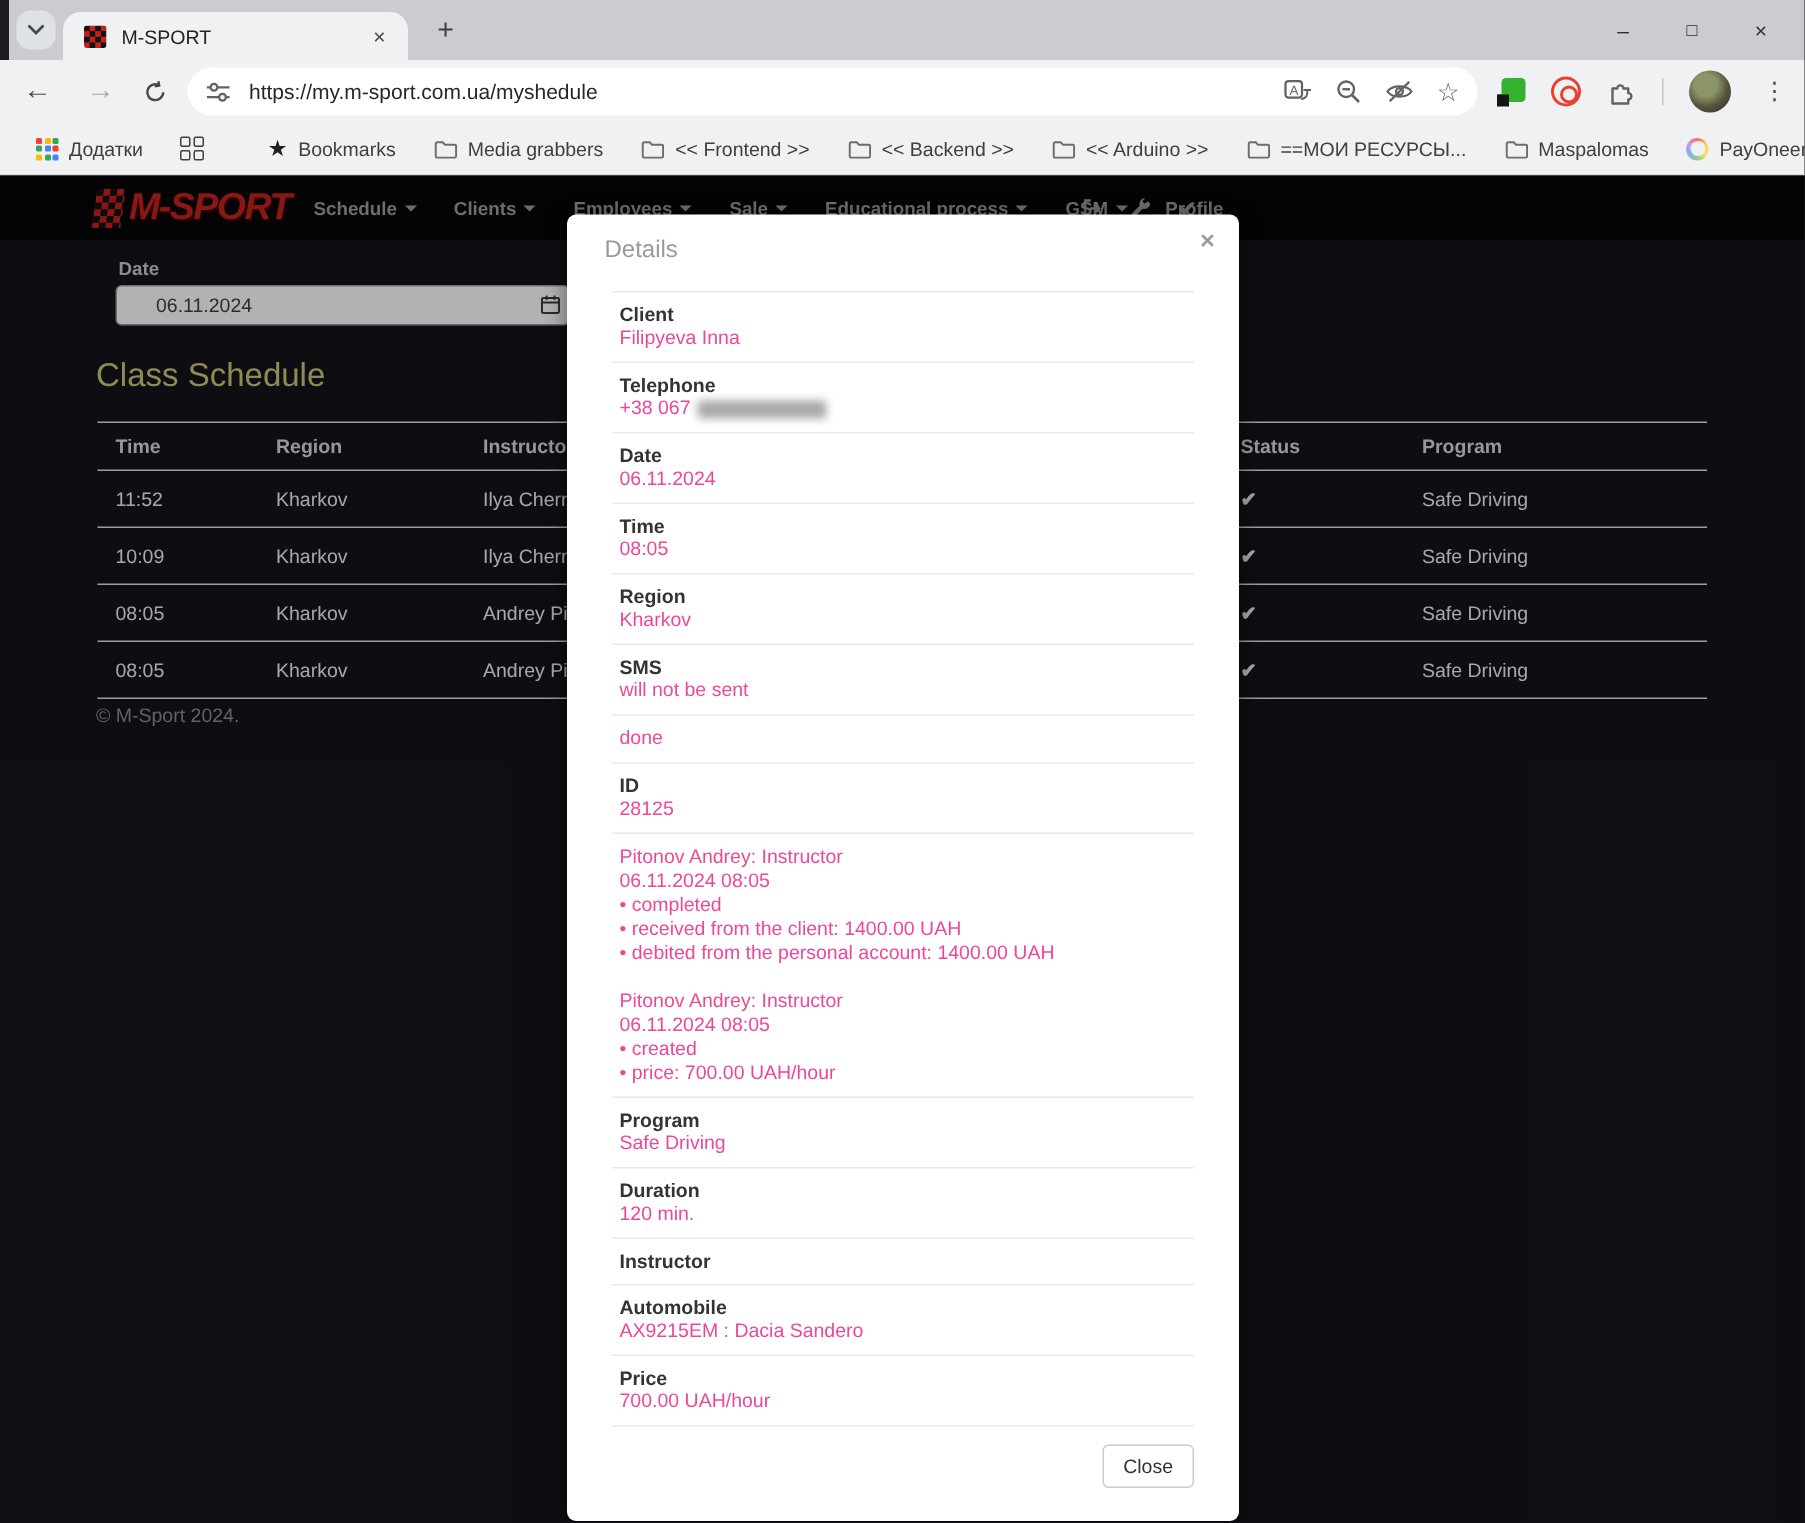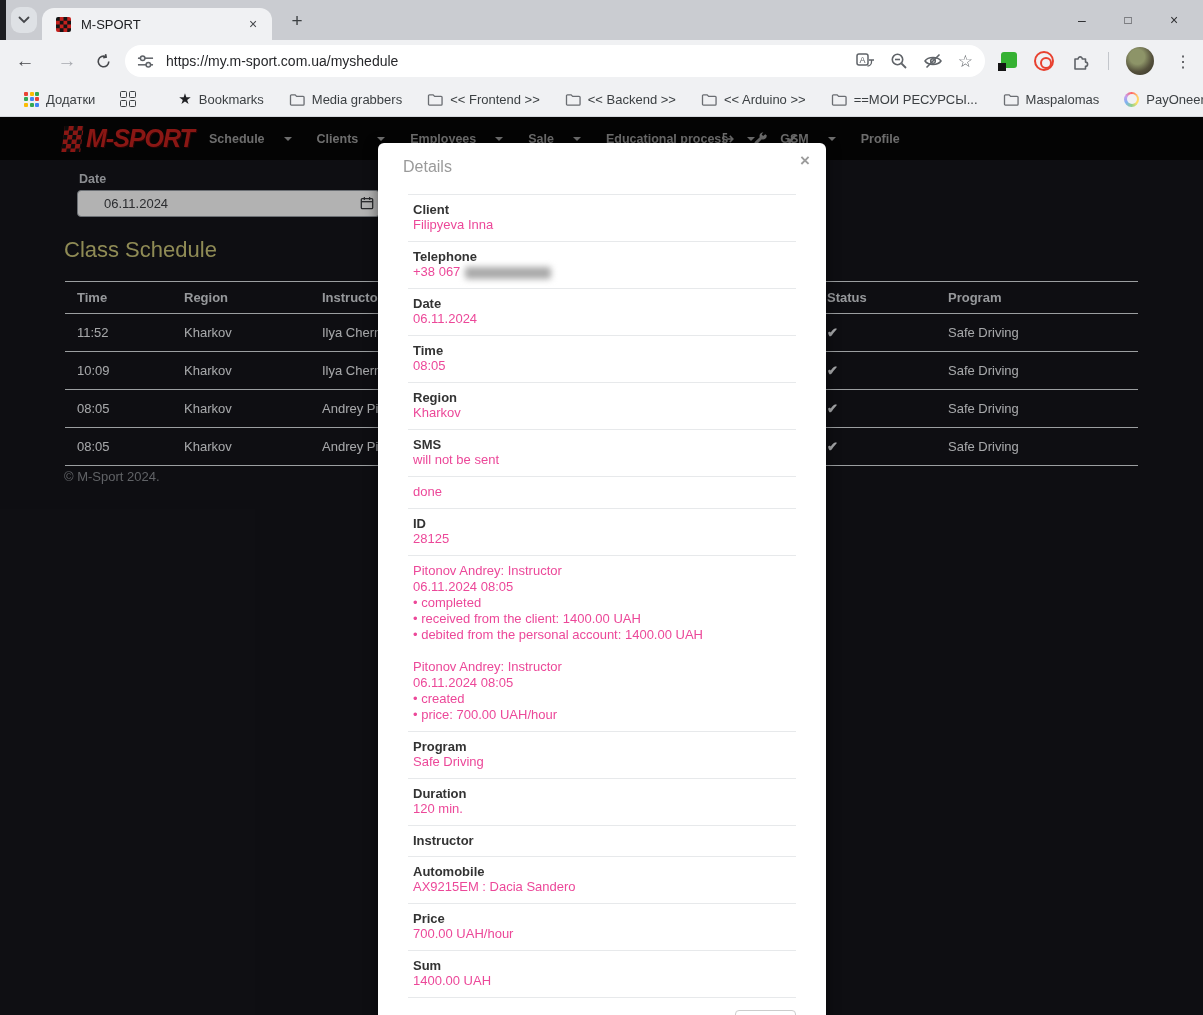--- a/index.html
+++ b/index.html
@@ -61,21 +61,21 @@
   
   .site { position:absolute; top:117px; left:0; width:1203px; height:898px; background:#15151b; overflow:hidden; }
   .sitenav { position:relative; height:43px; background:#070707; }
   .brand { position:absolute; left:63px; top:7px; display:flex; align-items:center; gap:4px; }
   .brand-flag { width:19px; height:26px;
     background:repeating-conic-gradient(#c4211e 0 25%, #101010 0 50%);
     background-size:9px 9px; transform:skewX(-8deg); }
   .brand-text { font-size:25px; font-weight:bold; font-style:italic; color:#c4211e; letter-spacing:-1px;
     text-shadow:1px 1px 0 #3a0606; }
   .menu { position:absolute; left:209px; top:0; height:43px; display:flex; align-items:center; gap:25px; }
-  .mitem { font-size:12.5px; font-weight:bold; color:#9d9d9d; display:flex; align-items:center; gap:19px; white-space:nowrap; }
+  .mitem { font-size:12.5px; font-weight:bold; color:#9d9d9d; display:flex; align-items:center; gap:5px; white-space:nowrap; }
   .caret { width:0; height:0; border-left:4px solid transparent; border-right:4px solid transparent;
     border-top:4px solid #9d9d9d; }
   .nav-icons { position:absolute; left:720px; top:0; height:43px; display:flex; align-items:center; gap:17px; }
 
   .lbl-date { position:absolute; left:79px; top:55px; font-size:12.5px; font-weight:bold; color:#c6c9ce; }
   .date-input { position:absolute; left:77px; top:73px; width:303px; height:27px; background:#ffffff;
     border:1px solid #9aa0a6; border-radius:4px; font-family:"Liberation Sans",sans-serif;
     font-size:13px; color:#3f4145; padding:0 28px 0 26px; }
   .cal-icon { position:absolute; left:360px; top:79px; }
 
@@ -431,22 +431,18 @@
         <span class="dlabel">Instructor</span>
       </div>
       <div class="drow">
         <span class="dlabel">Automobile</span>
         <span class="dvalue">AX9215EM : Dacia Sandero</span>
       </div>
       <div class="drow">
         <span class="dlabel">Price</span>
         <span class="dvalue">700.00 UAH/hour</span>
       </div>
-      <div class="drow">
-        <span class="dlabel">Sum</span>
-        <span class="dvalue">1400.00 UAH</span>
-      </div>
     </div>
     <div class="modal-foot">
       <span class="btn-close">Close</span>
     </div>
   </div>
 </div>
 
 </body></html>

